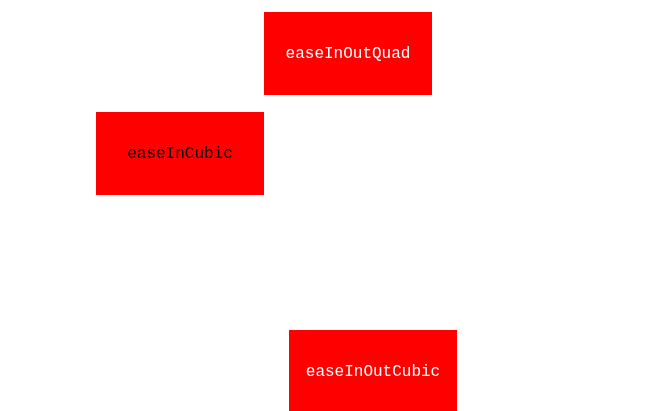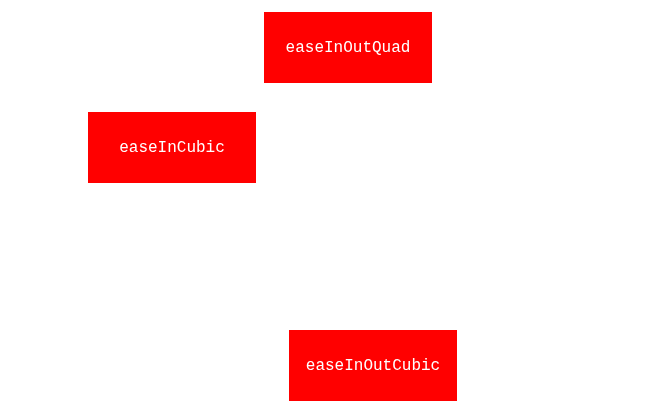--- a/index.html
+++ b/index.html
@@ -16,42 +16,42 @@
   .stage {
     position: absolute;
     left: 0;
     top: 0;
     width: 650px;
     height: 411px;
   }
   .easing-box {
     position: absolute;
     width: 168px;
-    height: 71px;
+    height: 83px;
     display: flex;
     align-items: center;
     justify-content: center;
   }
   .easing-box .label {
     font-size: 16px;
     line-height: 1;
     white-space: nowrap;
     letter-spacing: 0;
   }
 </style>
 </head>
 <body style="background: rgb(255, 255, 255);">
 
 <div class="stage">
 
   <div class="easing-box" style="left: 264px; top: 12px; background: rgb(255, 0, 0); color: rgb(255, 255, 255);">
     <span class="label">easeInOutQuad</span>
   </div>
 
-  <div class="easing-box" style="left: 88px; top: 112px; background: rgb(255, 0, 0); color: #ffffff;">
+  <div class="easing-box" style="left: 96px; top: 112px; background: rgb(255, 0, 0); color: #000000;">
     <span class="label">easeInCubic</span>
   </div>
 
 
   <div class="easing-box" style="left: 289px; top: 316px; background: rgb(255, 0, 0); color: rgb(255, 255, 255); margin-top: 14px;">
     <span class="label">easeInOutCubic</span>
   </div>
 
 </div>
 

